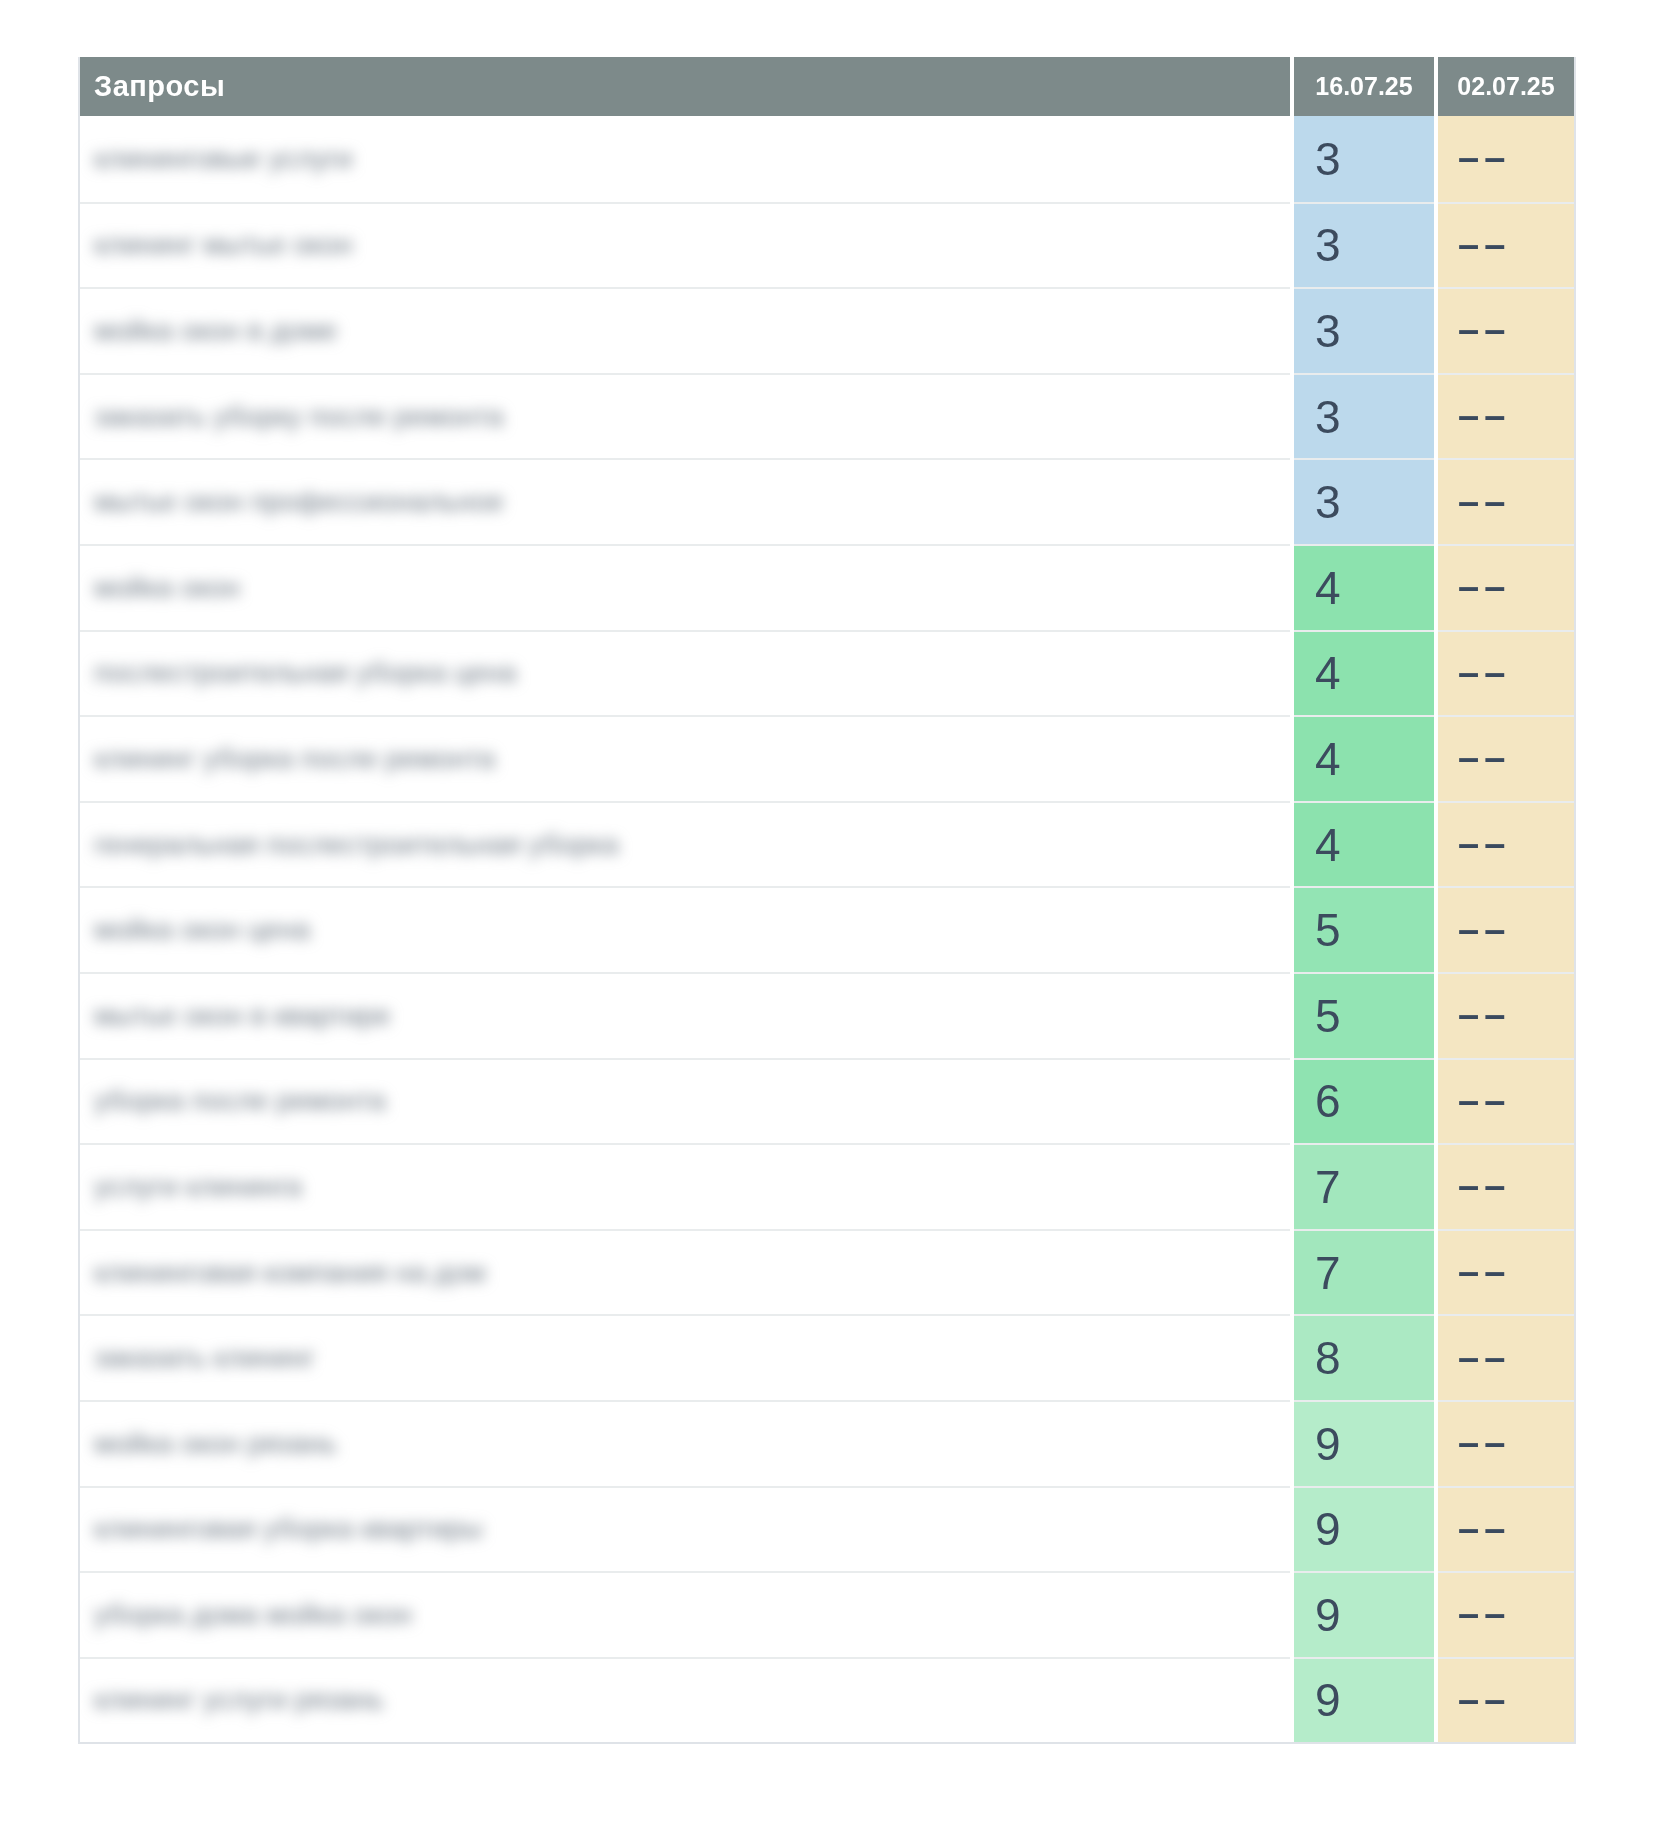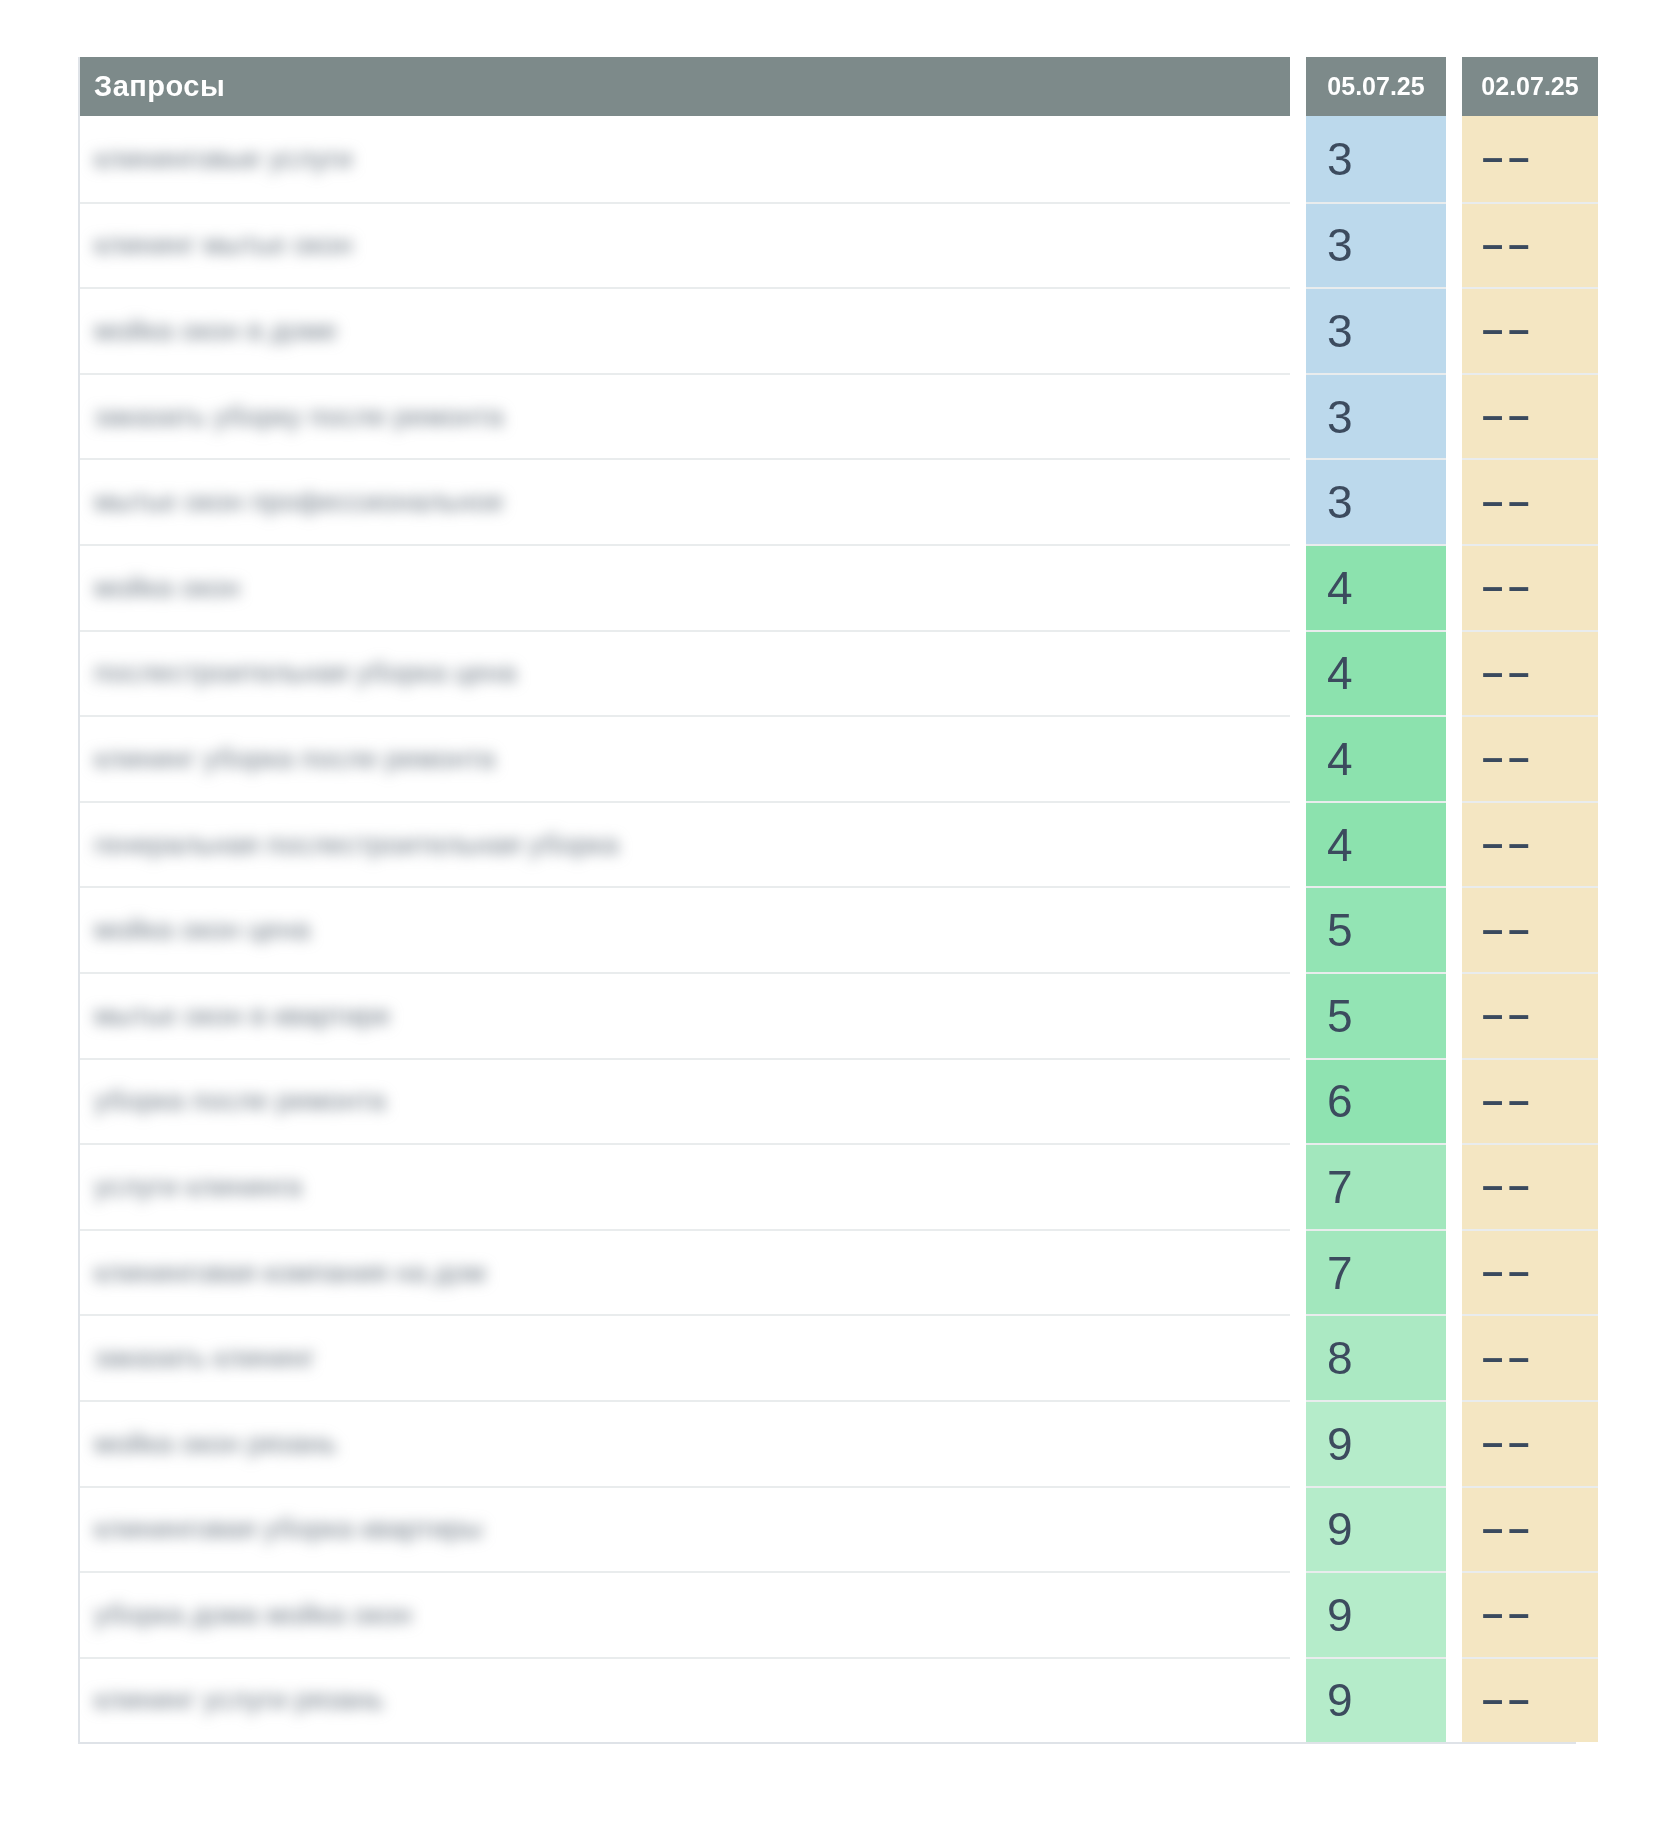--- a/index.html
+++ b/index.html
@@ -5,21 +5,21 @@
   html,body{margin:0;padding:0;background:#ffffff;}
   body{
     width:1654px;height:1823px;position:relative;overflow:hidden;
     font-family:"Liberation Sans","DejaVu Sans",sans-serif;
   }
   .table{
     position:absolute;left:78px;top:57px;width:1494px;
     border:2px solid #dfe3e8;border-top:none;background:#ffffff;
   }
   .grid-row{
-    display:grid;grid-template-columns:1210px 140px 136px;column-gap:16px;
+    display:grid;grid-template-columns:1210px 140px 136px;column-gap:4px;
     background:#ffffff;
   }
   .header-row{height:59px;}
   .header-row > div{
     background:#7d8a8a;color:#ffffff;font-weight:bold;
     display:flex;align-items:center;
   }
   .hq{font-size:29px;padding-left:14px;letter-spacing:0.5px;}
   .hd{font-size:25px;justify-content:center;}
   .body-row{height:85.6px;}
@@ -42,21 +42,21 @@
     background-image:radial-gradient(circle,rgba(185,145,50,0.16) 1.3px,transparent 1.4px);
     background-size:9px 9px;
   }
 </style>
 </head>
 <body>
 
 <div class="table">
   <div class="grid-row header-row">
     <div class="hq">Запросы</div>
-    <div class="hd">05.07.25</div>
+    <div class="hd">16.07.25</div>
     <div class="hd">02.07.25</div>
   </div>
   <div id="rows">
   <div class="grid-row body-row">
     <div class="qcell">
       <span class="qtext">клининговые услуги</span>
     </div>
     <div class="vcell" style="background: rgb(188, 217, 236);">
       <span class="vtext">3</span>
     </div>

